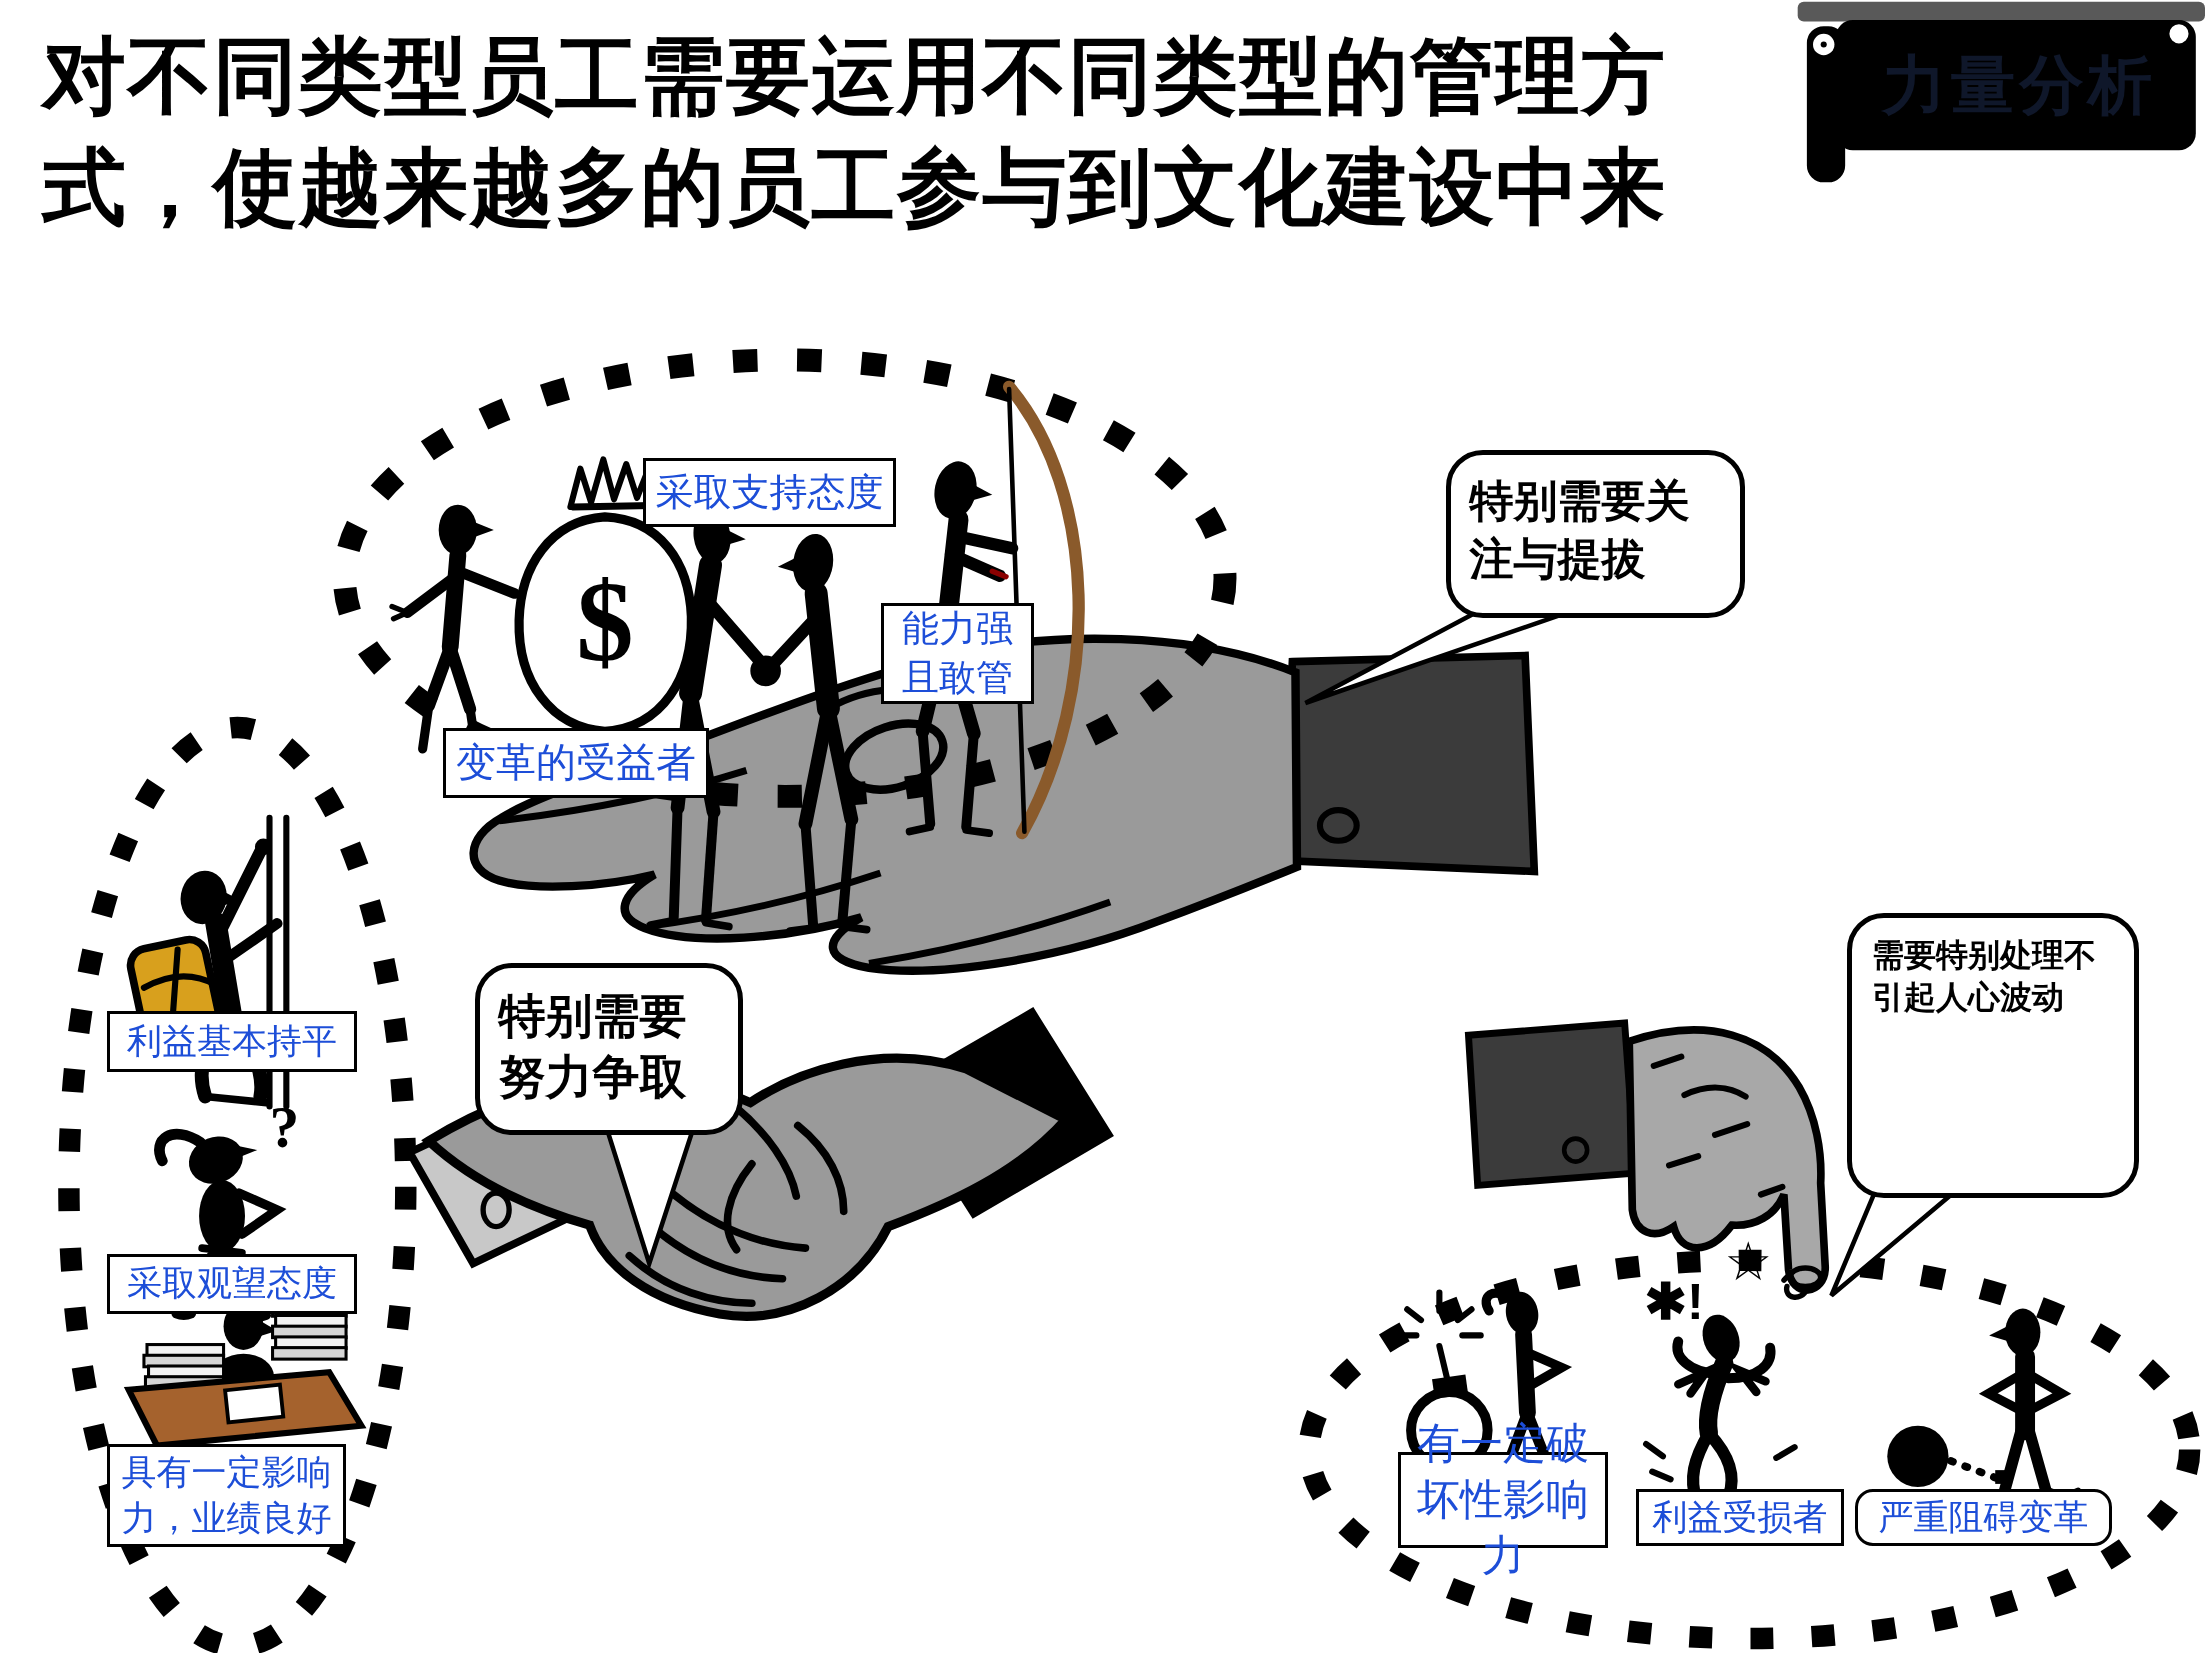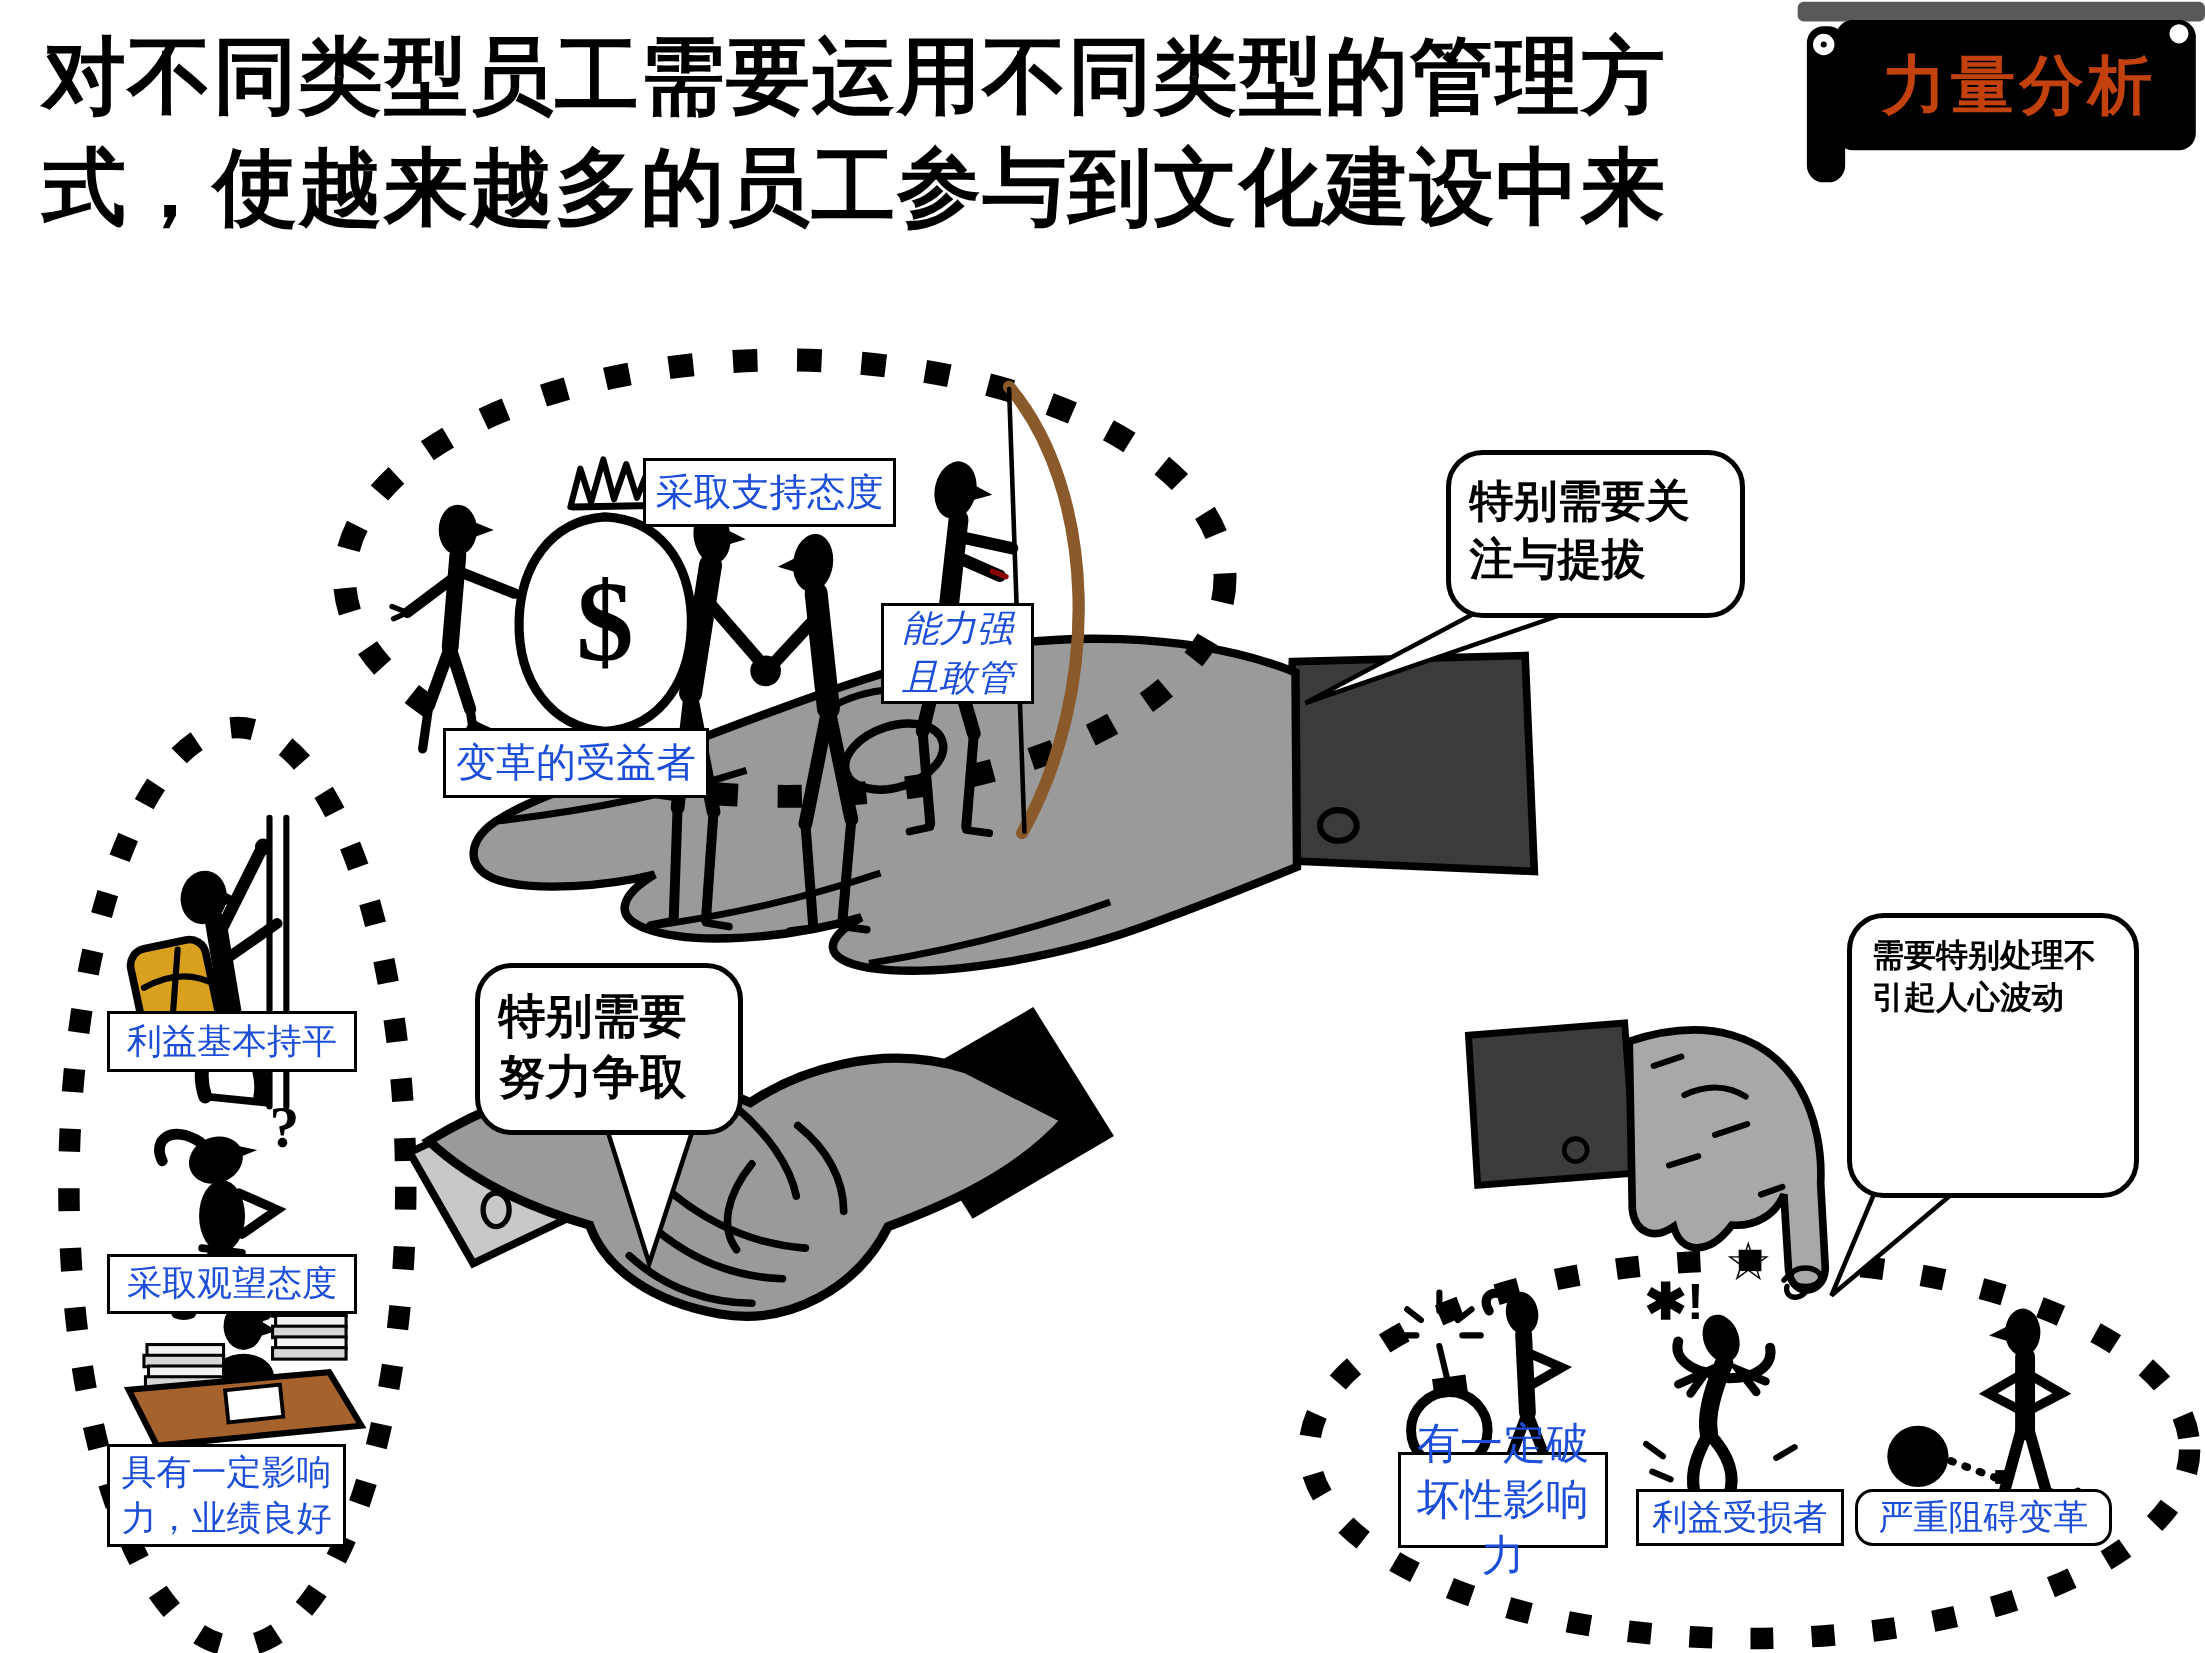--- a/index.html
+++ b/index.html
@@ -10,21 +10,21 @@
   #stage{position:absolute;left:0;top:0;width:2205px;height:1654px;}
   svg#art{position:absolute;left:0;top:0;}
   .title{
     position:absolute;left:42px;top:21.4px;width:1761px;
     font-family:"Liberation Sans",sans-serif;font-weight:900;color:#000;
     font-size:84px;line-height:1.32;letter-spacing:1.5px;white-space:nowrap;
   }
   .banner-text{
     position:absolute;left:1847px;top:27.6px;width:345px;height:115px;
     display:flex;align-items:center;justify-content:center;
-    color:#c2410c;font-weight:bold;font-size:64px;letter-spacing:4.6px;
+    color:#0f172a;font-weight:bold;font-size:64px;letter-spacing:4.6px;
     font-family:"Liberation Serif",serif;
   }
   .label-box{
     position:absolute;background:#fff;border:3.8px solid #000;box-sizing:border-box;
     display:flex;align-items:center;justify-content:center;text-align:center;
     word-break:break-all;line-height:1.3;color:#1d4ed8;
     font-family:"Liberation Serif",serif;
   }
   .bubble{
     position:absolute;background:#fff;border:5.4px solid #000;border-radius:37px;
@@ -268,21 +268,21 @@
 
   <div class="title">
     <div>对不同类型员工需要运用不同类型的管理方</div>
     <div>式，使越来越多的员工参与到文化建设中来</div>
   </div>
 
   <div class="banner-text">力量分析</div>
 
   <div class="label-box" style="left:643px;top:458px;width:253px;height:69px;font-size:38px;padding:0 6.1px;">采取支持态度</div>
   <div class="label-box" style="left:443px;top:728px;width:266px;height:70px;font-size:40px;padding:0 6.1px;">变革的受益者</div>
-  <div class="label-box" style="left:881px;top:603px;width:153px;height:101px;font-size:37px;padding:0 3.1px;font-style:italic;">能力强且敢管</div>
+  <div class="label-box" style="left:881px;top:603px;width:153px;height:101px;font-size:37px;padding:0 3.1px;">能力强且敢管</div>
   <div class="bubble" style="left:1446px;top:450px;width:299px;height:168px;font-size:44px;padding:18.4px 18.4px;">特别需要关注与提拔</div>
 
   <div class="label-box" style="left:107px;top:1011px;width:250px;height:61px;font-size:35px;padding:0 4.6px;">利益基本持平</div>
   <div class="label-box" style="left:107px;top:1254px;width:250px;height:60px;font-size:35px;padding:0 4.6px;">采取观望态度</div>
   <div class="label-box" style="left:107px;top:1444px;width:239px;height:103px;font-size:35px;padding:0 6.1px;">具有一定影响力，业绩良好</div>
   <div class="bubble" style="left:475px;top:963px;width:268px;height:172px;font-size:47px;padding:18.4px 18.4px;">特别需要努力争取</div>
 
   <div class="label-box" style="left:1398px;top:1452px;width:210px;height:96px;font-size:43px;padding:0 6.1px;">有一定破坏性影响力</div>
   <div class="label-box" style="left:1636px;top:1489px;width:208px;height:57px;font-size:35px;padding:0 6px;">利益受损者</div>
   <div class="label-box" style="left:1855px;top:1489px;width:257px;height:57px;font-size:35px;padding:0 6.1px;border-radius:18px;">严重阻碍变革</div>

